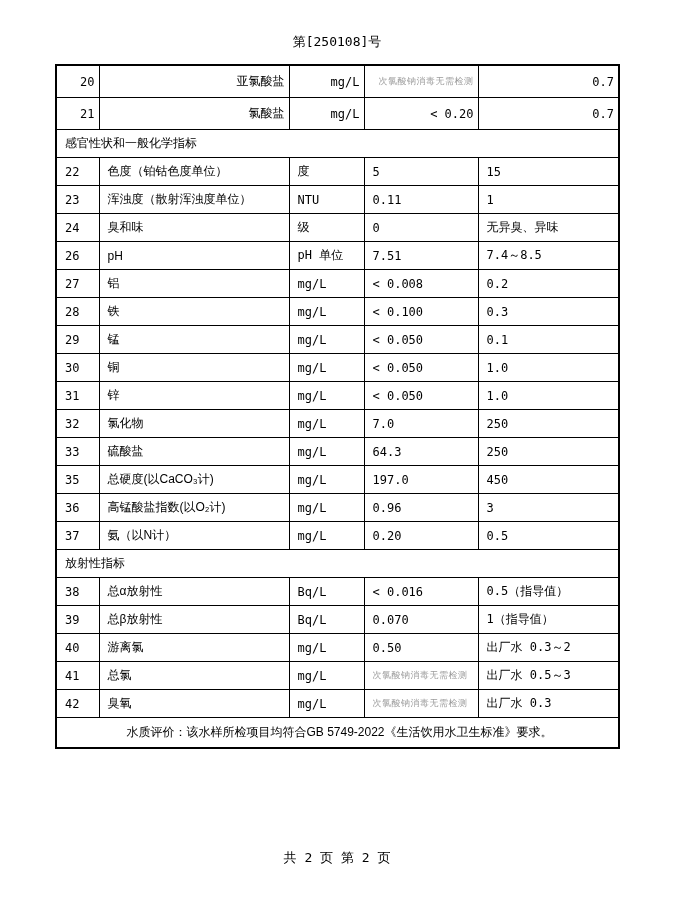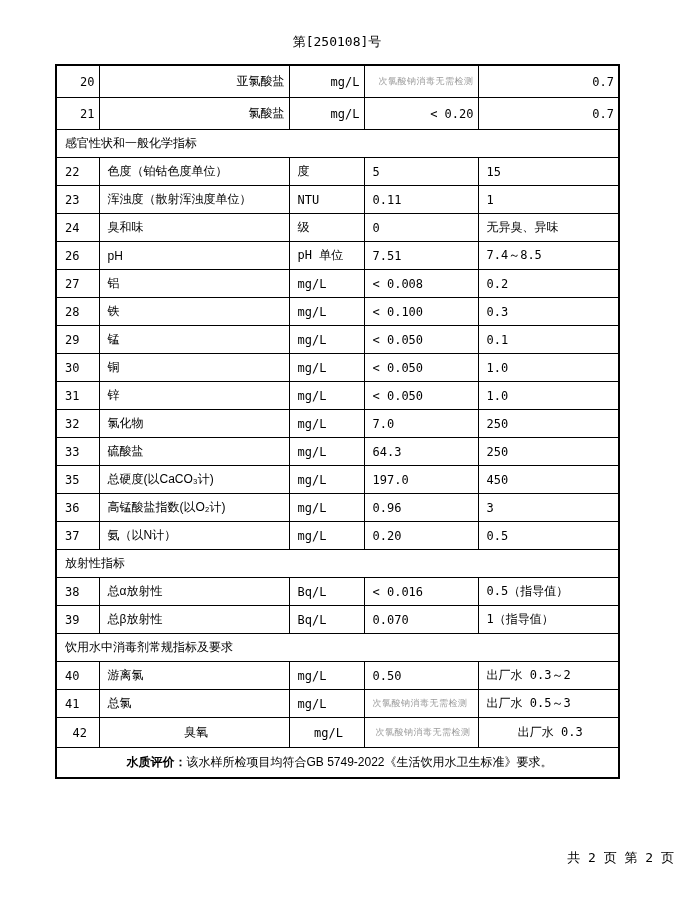--- a/index.html
+++ b/index.html
@@ -39,24 +39,24 @@
   .td-unit, .td-value, .td-limit {
     font-family:"DejaVu Sans Mono","Liberation Sans",sans-serif;
   }
   .td-value.note {
     font-size:9px;
     color:#9c9c9c;
     letter-spacing:0.5px;
   }
   .td-section { font-size:12px; height:28px; }
   .td-eval    { font-size:12px; height:28px; }
-  .eval-label { font-weight:bold; }
+  .eval-label { font-weight:normal; }
   .page-footer {
     position:absolute; top:849px; left:0; width:100%;
-    text-align:right;
+    text-align:center;
     font-size:13px;
     font-family:"DejaVu Sans Mono","Liberation Sans",sans-serif;
   }
 </style>
 </head>
 <body>
 
 <div class="page">
 
   <div class="doc-number">第[250108]号</div>
@@ -196,23 +196,20 @@
           <td class="td-limit">0.5（指导值）</td>
         </tr>
         <tr>
           <td class="td-no">39</td>
           <td class="td-name">总β放射性</td>
           <td class="td-unit">Bq/L</td>
           <td class="td-value">0.070</td>
           <td class="td-limit">1（指导值）</td>
         </tr>
         <tr>
-          <td colspan="5" class="td-section">饮用水中消毒剂常规指标及要求</td>
-        </tr>
-        <tr>
           <td class="td-no">40</td>
           <td class="td-name">游离氯</td>
           <td class="td-unit">mg/L</td>
           <td class="td-value">0.50</td>
           <td class="td-limit">出厂水 0.3～2</td>
         </tr>
         <tr>
           <td class="td-no">41</td>
           <td class="td-name">总氯</td>
           <td class="td-unit">mg/L</td>

